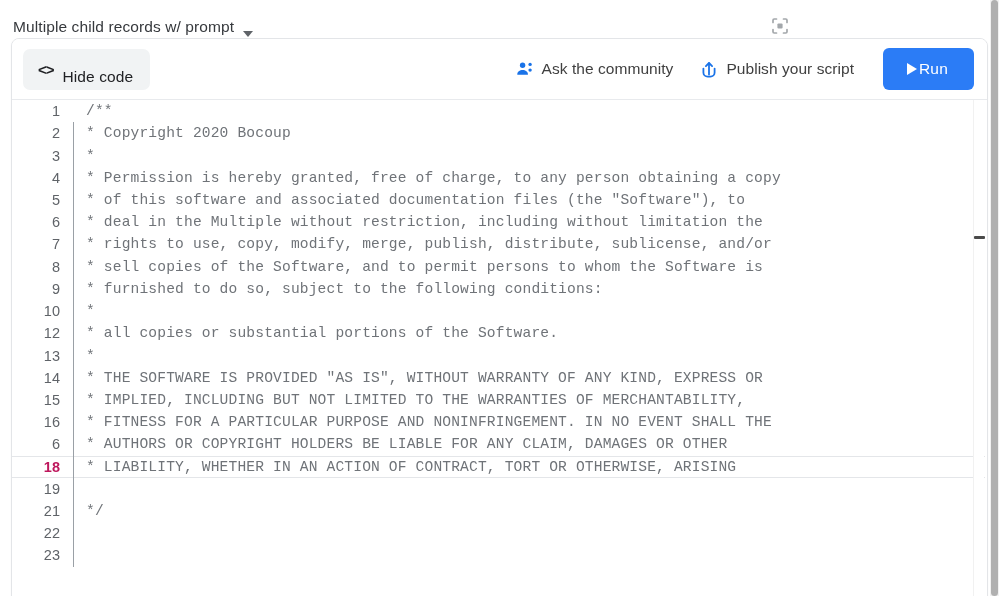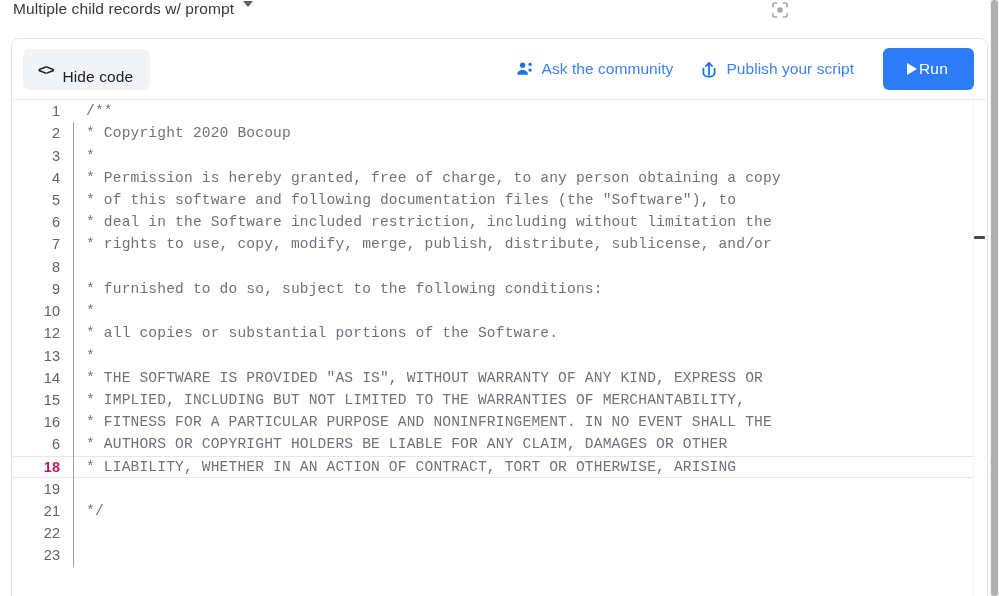--- a/index.html
+++ b/index.html
@@ -23,21 +23,21 @@
     overflow: hidden;
   }
 
   
   .titlebar {
     position: absolute;
     left: 0; top: 0;
     width: 806px;
     height: 36px;
     display: flex;
-    align-items: flex-start;
+    align-items: flex-end;
     padding: 0 14px 0 13px;
     background: #ffffff;
   }
   .title-text {
     font-size: 15.5px;
     color: #36393d;
     letter-spacing: 0.1px;
     white-space: nowrap;
   }
   .title-caret {
@@ -110,21 +110,21 @@
     letter-spacing: 0.1px;
     margin-top: 16px;
   }
 
   .toolbar-spacer { flex: 1 1 auto; }
 
   .link-action {
     display: inline-flex;
     align-items: center;
     gap: 8px;
-    color: #3b82f6;
+    color: #404040;
     font-size: 15.5px;
     cursor: pointer;
     text-decoration: none;
     white-space: nowrap;
     font-weight: 500;
     letter-spacing: 0.05px;
   }
   .link-action + .link-action { margin-left: 27px; }
   .link-icon { width: 18px; height: 18px; display: block; flex: 0 0 auto; }
 
@@ -335,35 +335,36 @@
             <div class="code-text">*</div>
           </div>
           <div class="code-line">
             <div class="gutter-num">4</div>
             <div class="guide-cell has-guide"></div>
             <div class="code-text">* Permission is hereby granted, free of charge, to any person obtaining a copy</div>
           </div>
           <div class="code-line">
             <div class="gutter-num">5</div>
             <div class="guide-cell has-guide"></div>
-            <div class="code-text">* of this software and following documentation files (the "Software"), to</div>
+            <div class="code-text">* of this software and associated documentation files (the "Software"), to</div>
           </div>
           <div class="code-line">
             <div class="gutter-num">6</div>
             <div class="guide-cell has-guide"></div>
-            <div class="code-text">* deal in the Software included restriction, including without limitation the</div>
+            <div class="code-text">* deal in the Multiple without restriction, including without limitation the</div>
           </div>
           <div class="code-line">
             <div class="gutter-num">7</div>
             <div class="guide-cell has-guide"></div>
             <div class="code-text">* rights to use, copy, modify, merge, publish, distribute, sublicense, and/or</div>
           </div>
           <div class="code-line">
             <div class="gutter-num">8</div>
             <div class="guide-cell has-guide"></div>
+            <div class="code-text">* sell copies of the Software, and to permit persons to whom the Software is</div>
           </div>
           <div class="code-line">
             <div class="gutter-num">9</div>
             <div class="guide-cell has-guide"></div>
             <div class="code-text">* furnished to do so, subject to the following conditions:</div>
           </div>
           <div class="code-line">
             <div class="gutter-num">10</div>
             <div class="guide-cell has-guide"></div>
             <div class="code-text">*</div>

